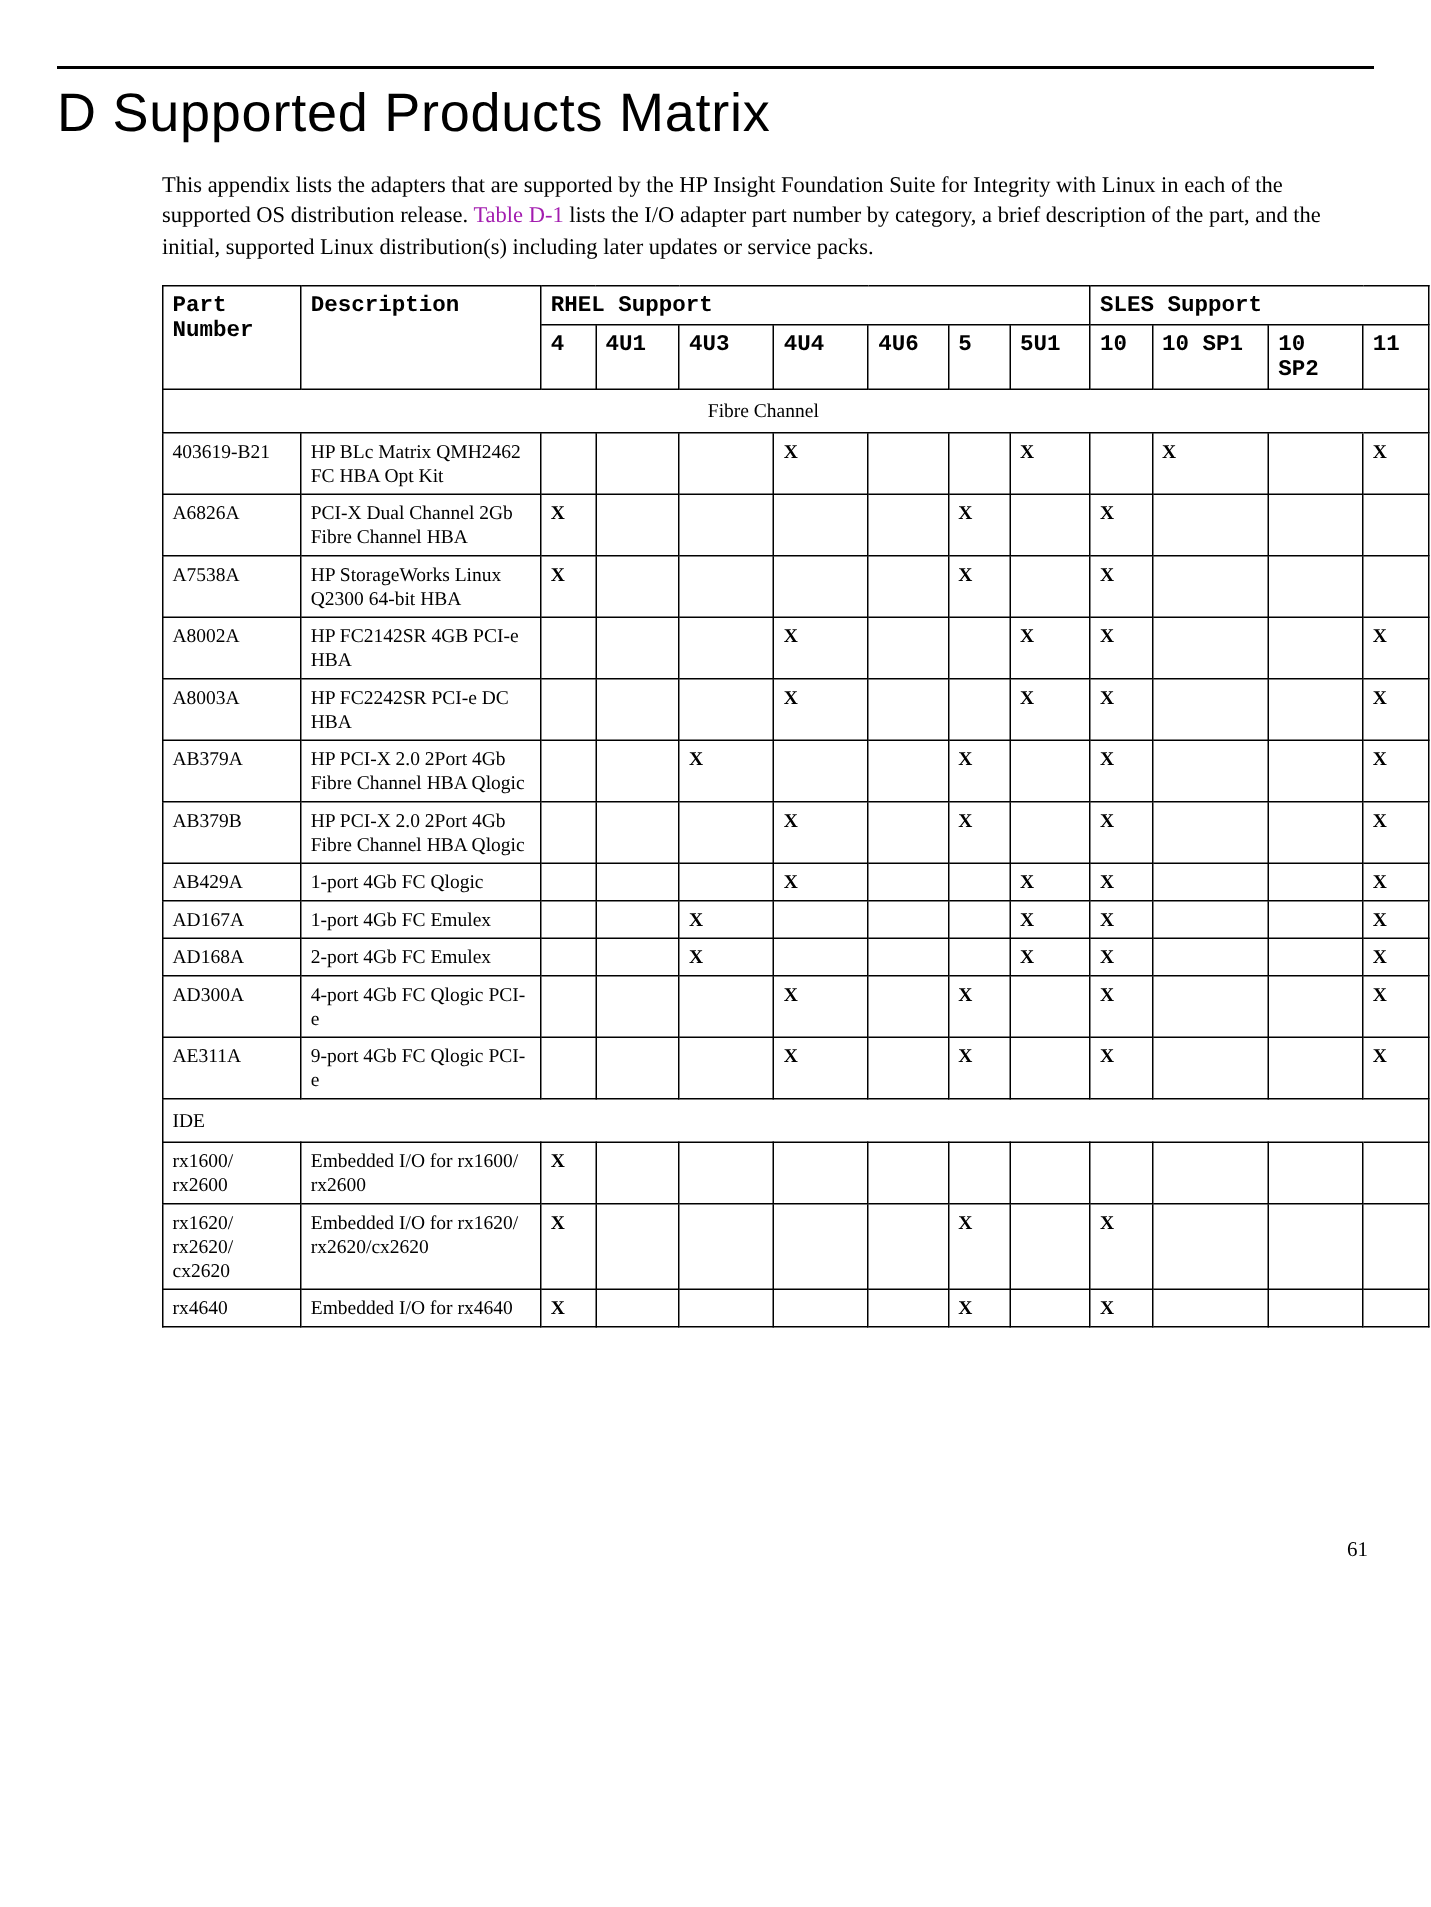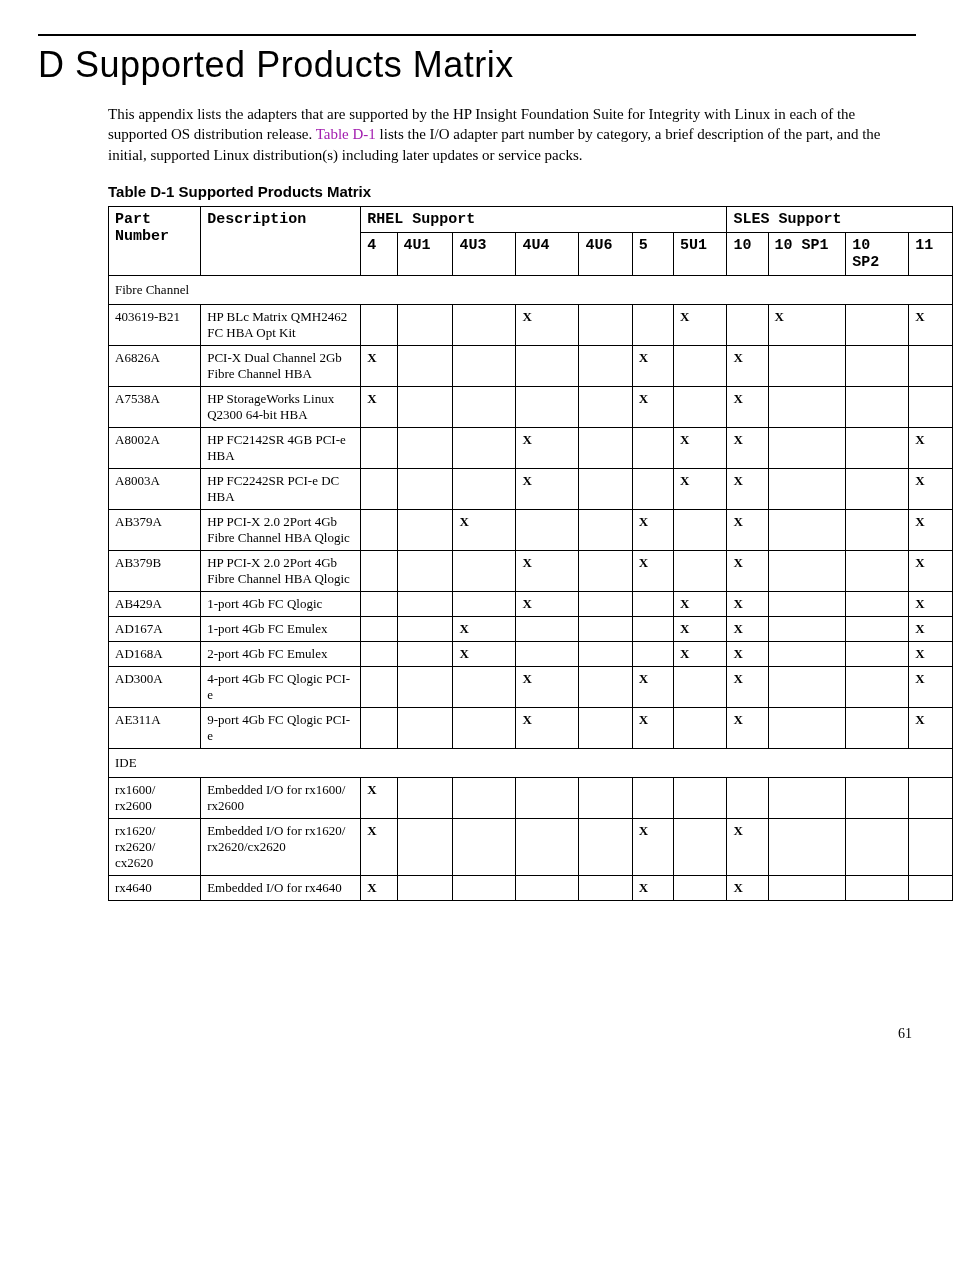--- a/index.html
+++ b/index.html
@@ -8,21 +8,21 @@
     padding: 0;
     font-family: Georgia, 'Times New Roman', serif;
     color: #000;
     background: #fff;
   }
   .page {
     width: 954px;
     height: 1070px;
     position: relative;
     box-sizing: border-box;
-    padding: 34px 38px 30px 38px;
+    padding: 44px 38px 30px 38px;
   }
   .rule {
     border: none;
     border-top: 2px solid #000;
     margin: 0 0 4px 0;
   }
   h1 {
     font-family: "Trebuchet MS", "Lucida Sans", Arial, sans-serif;
     font-weight: 300;
     font-size: 36px;
@@ -101,21 +101,20 @@
 <body>
 
 <div class="page">
   <hr class="rule">
   <h1>D Supported Products Matrix</h1>
 
   <p class="intro">
     <span>This appendix lists the adapters that are supported by the HP Insight Foundation Suite for Integrity with Linux in each of the supported OS distribution release. </span><a href="#">Table D-1</a><span> lists the I/O adapter part number by category, a brief description of the part, and the initial, supported Linux distribution(s) including later updates or service packs.</span>
   </p>
 
-  <div class="tcaption">Table D-1 Supported Products Matrix</div>
 
   <table class="matrix">
     <colgroup>
       <col class="pn">
         <col class="desc">
       <col class="c4">
         <col class="c4u1">
         <col class="c4u3">
         <col class="c4u4">
         <col class="c4u6">
@@ -142,21 +141,21 @@
         <th>5</th>
         <th>5U1</th>
         <th>10</th>
         <th>10 SP1</th>
         <th>10 SP2</th>
         <th>11</th>
       </tr>
     </thead>
     <tbody id="tbody">
         <tr class="section">
-          <td colspan="12" style="border-right: none;">Fibre Channel</td>
+          <td colspan="12" style="border-right: none; text-align: center;">Fibre Channel</td>
           <td style="border-left: none;"></td>
         </tr>
         <tr>
           <td>403619-B21</td>
           <td class="desc">HP BLc Matrix QMH2462 FC HBA Opt Kit</td>
           <td class="mark"></td>
           <td class="mark"></td>
           <td class="mark"></td>
           <td class="mark">X</td>
           <td class="mark"></td>

